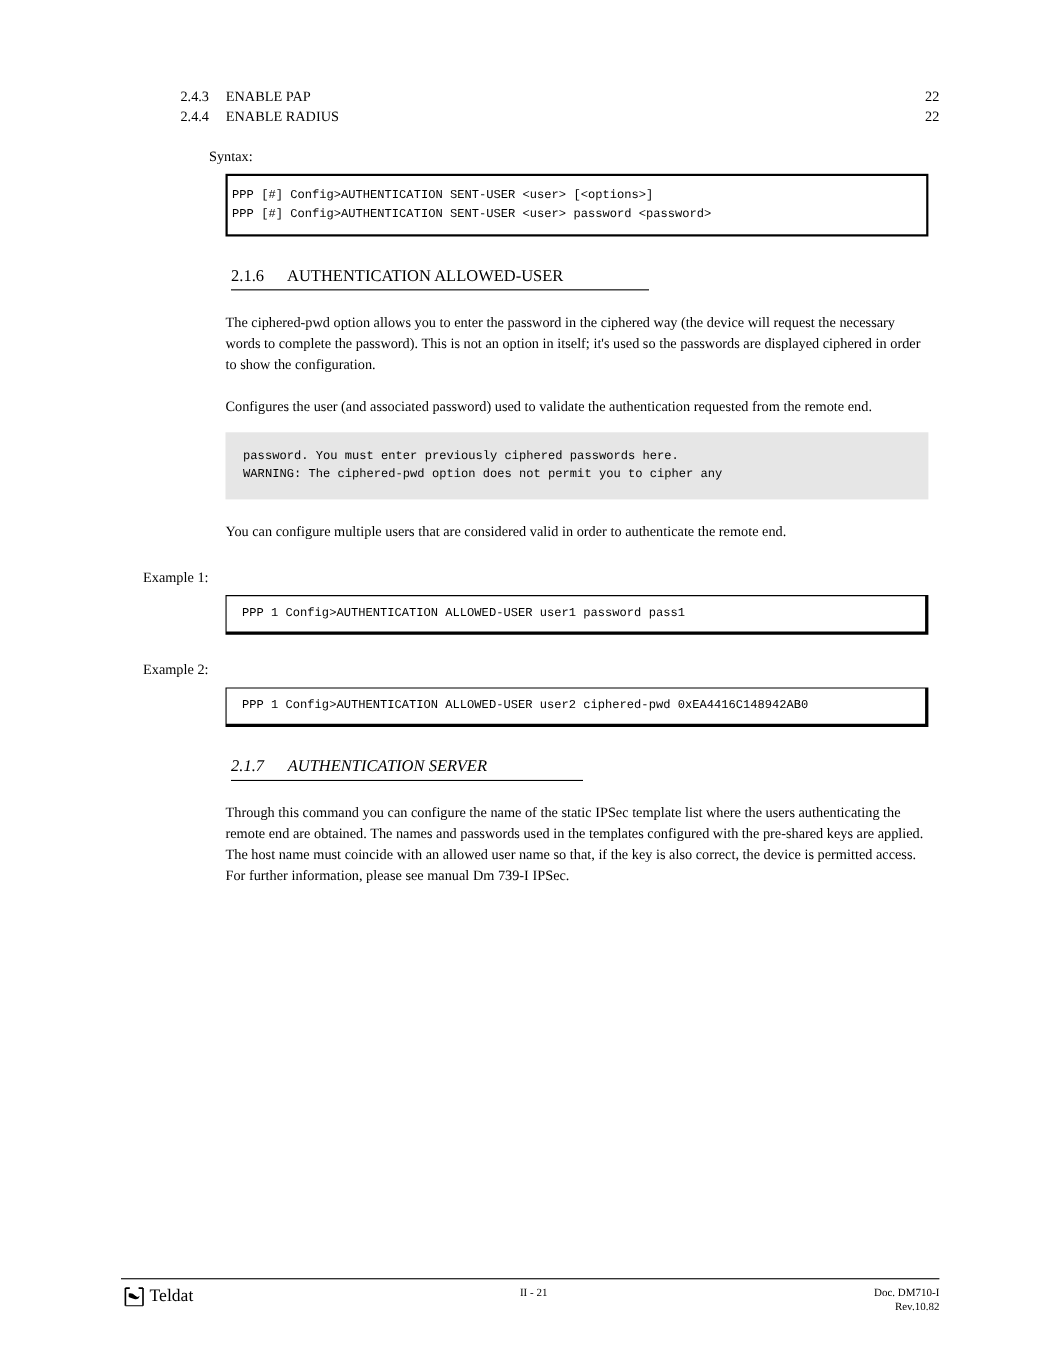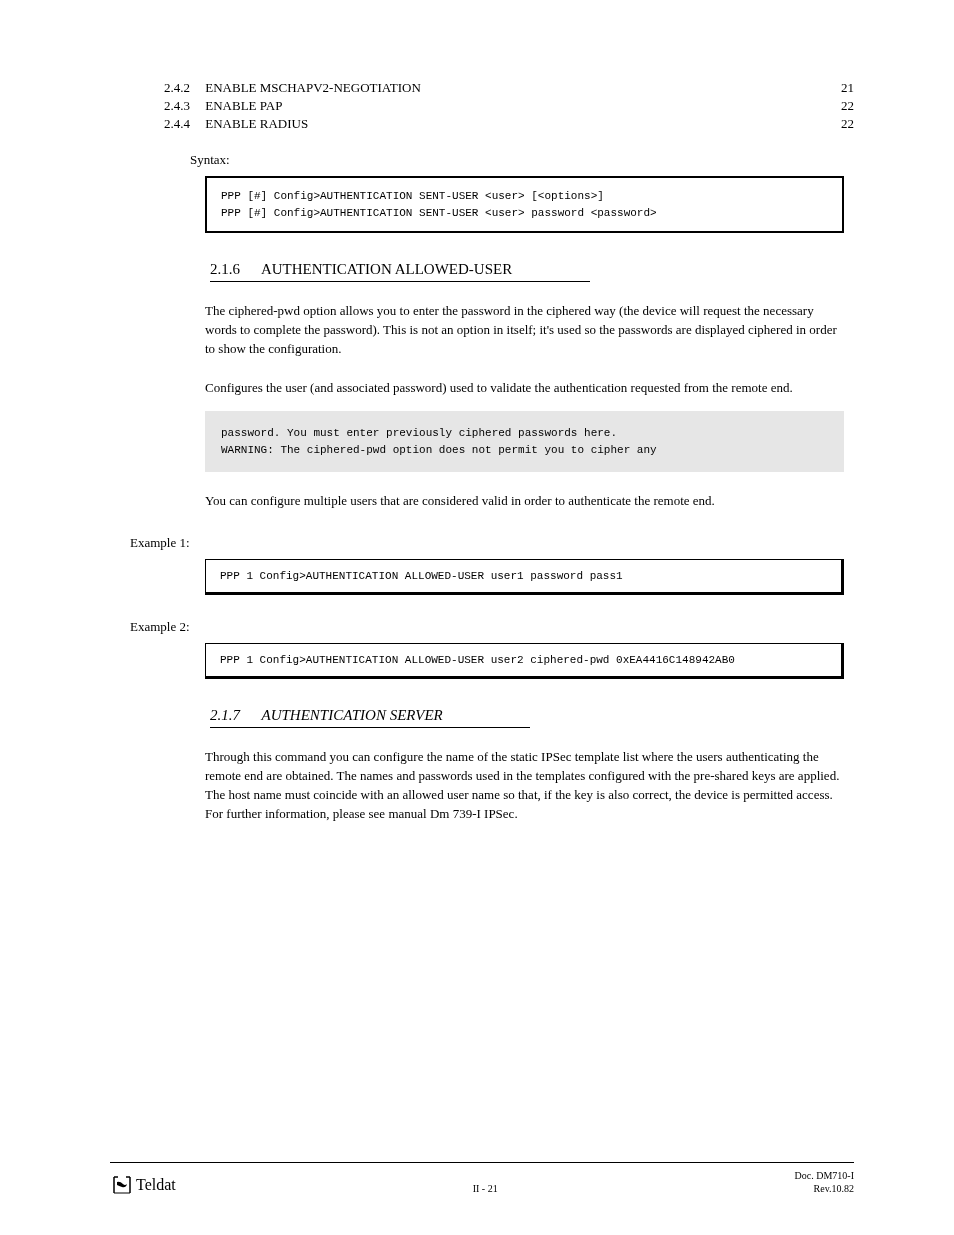--- a/index.html
+++ b/index.html
@@ -39,21 +39,21 @@
     .syntax-label {
       font-size: 13px;
       margin-top: 20px;
       margin-bottom: 8px;
       margin-left: 60px;
     }
     .code-box {
       border: 2px solid #000;
       margin-left: 75px;
       margin-right: 10px;
-      padding: 10px 14px;
+      padding: 10px 4px;
       font-family: "Courier New", monospace;
       font-size: 11px;
       line-height: 1.5;
     }
     .subsection-heading {
       font-size: 15px;
       margin-top: 28px;
       margin-left: 80px;
       padding-bottom: 3px;
       border-bottom: 1.5px solid #000;
@@ -98,21 +98,21 @@
     .footer {
       position: absolute;
       bottom: 40px;
       left: 110px;
       right: 100px;
       border-top: 1px solid #000;
       padding-top: 6px;
     }
     .footer-content {
       display: flex;
-      align-items: flex-end;
+      align-items: flex-start;
       justify-content: space-between;
       font-size: 11px;
     }
     .logo {
       font-family: serif;
       font-size: 16px;
       display: flex;
       align-items: center;
     }
     .logo svg {
@@ -129,25 +129,20 @@
       font-size: 10px;
       line-height: 1.3;
     }
   </style>
 </head>
 <body>
 
 <div class="page">
 
   <div>
-    <div class="toc-line">
-      <span class="section-num">2.4.2</span>
-      <span class="section-text">ENABLE MSCHAPV2-NEGOTIATION</span>
-      <span class="page-num">21</span>
-    </div>
     <div class="toc-line">
       <span class="section-num">2.4.3</span>
       <span class="section-text">ENABLE PAP</span>
       <span class="page-num">22</span>
     </div>
     <div class="toc-line">
       <span class="section-num">2.4.4</span>
       <span class="section-text">ENABLE RADIUS</span>
       <span class="page-num">22</span>
     </div>

